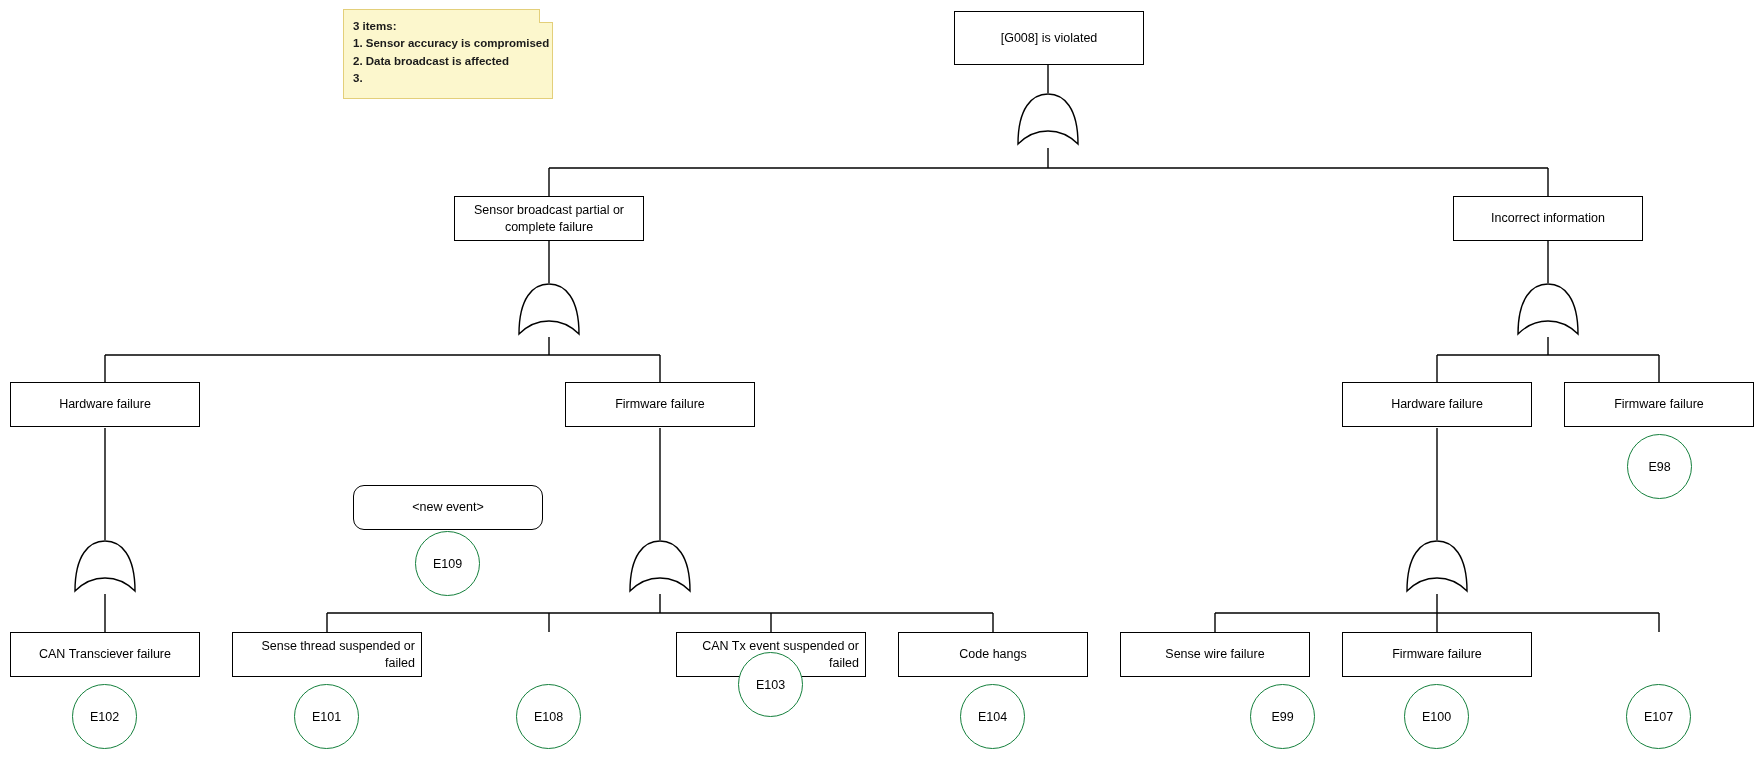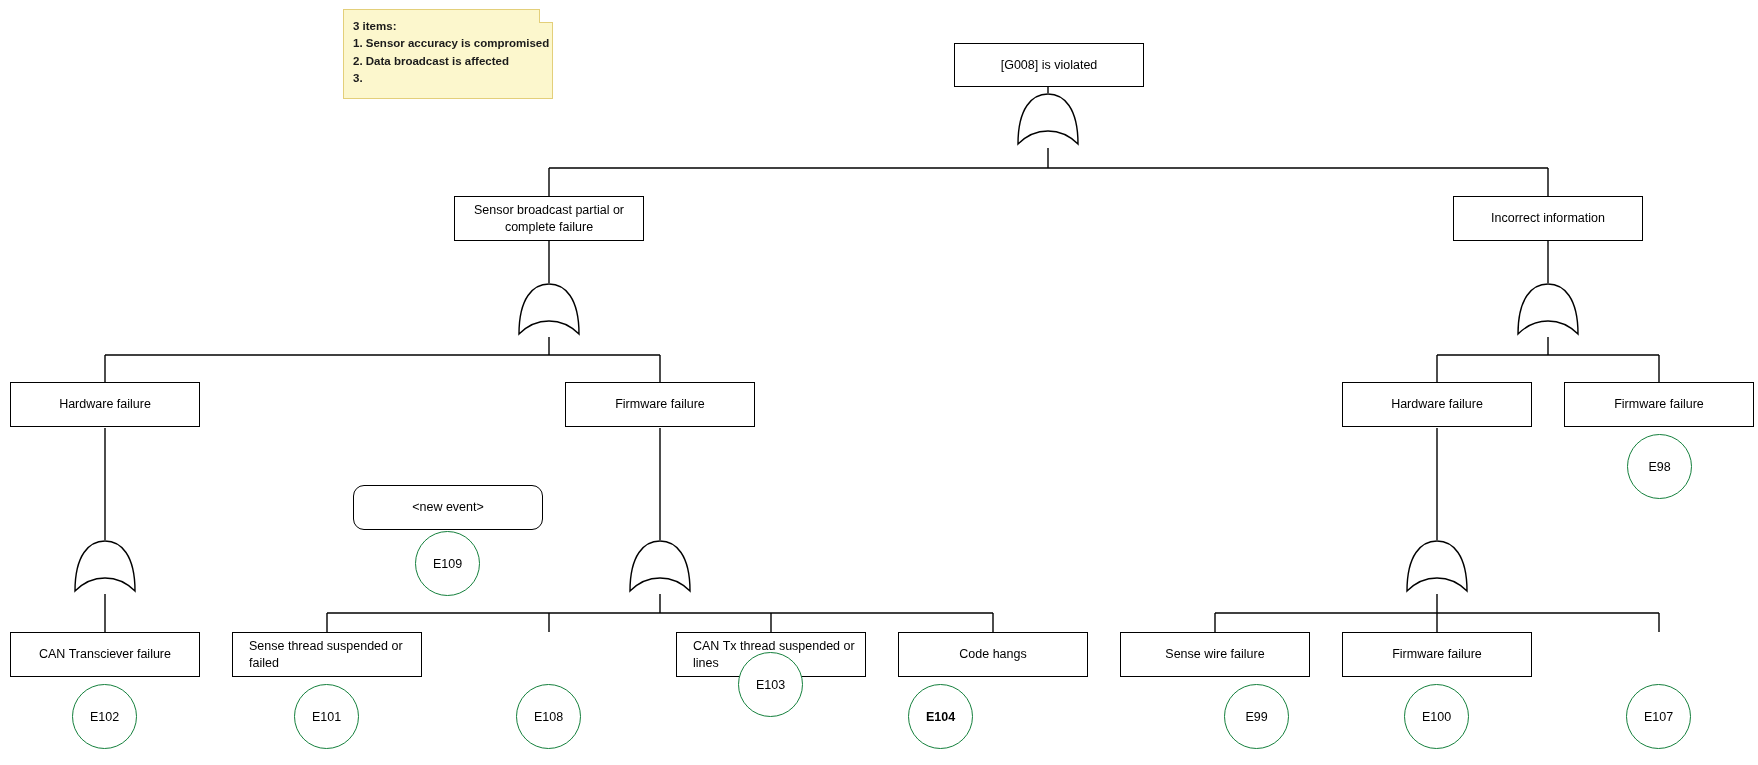--- a/index.html
+++ b/index.html
@@ -36,21 +36,21 @@
     align-items: center;
     justify-content: center;
     font-size: 12.5px;
     color: #000000;
     line-height: 1.32;
     text-align: center;
     padding: 3px 6px;
   }
   .node-box.left-align {
     justify-content: flex-start;
-    text-align: left;
+    text-align: right;
     padding-left: 16px;
   }
   .ev-circle {
     position: absolute;
     box-sizing: border-box;
     border: 1px solid #15803d;
     border-radius: 50%;
     background: #ffffff;
     display: flex;
     align-items: center;
@@ -138,21 +138,21 @@
   </svg>
 
   <div class="sticky" style="left:343px; top:9px; width:210px; height:90px;">
     <div class="fold"></div>
     <div class="sticky-line">3 items:</div>
     <div class="sticky-line">1. Sensor accuracy is compromised</div>
     <div class="sticky-line">2. Data broadcast is affected</div>
     <div class="sticky-line">3.</div>
   </div>
 
-  <div class="node-box" style="left:954px; top:11px; width:190px; height:44px;margin-top:32px;">
+  <div class="node-box" style="left:954px; top:11px; width:190px; height:54px;">
     <span>[G008] is violated</span>
   </div>
 
   <svg class="gate" style="left:1014px; top:92px;" width="68" height="57" viewBox="0 0 68 57">
     <path d="M4,52 C4,16 18,2 34,2 C50,2 64,16 64,52 C54,42 44,39 34,39 C24,39 14,42 4,52 Z" fill="#ffffff" stroke="#000000" stroke-width="1.4"></path>
   </svg>
 
   <div class="node-box" style="left:1453px; top:196px; width:190px; height:45px;">
     <span>Incorrect information</span>
   </div>
@@ -211,21 +211,21 @@
   <div class="node-box" style="left:10px; top:632px; width:190px; height:45px;">
     <span>CAN Transciever failure</span>
   </div>
 
   <div class="node-box left-align" style="left:232px; top:632px; width:190px; height:45px;">
     <span>Sense thread suspended or failed</span>
   </div>
 
 
   <div class="node-box left-align" style="left:676px; top:632px; width:190px; height:45px;">
-    <span>CAN Tx thread suspended or lines</span>
+    <span>CAN Tx event suspended or failed</span>
   </div>
 
   <div class="node-box" style="left:898px; top:632px; width:190px; height:45px;">
     <span>Code hangs</span>
   </div>
 
   <div class="node-box" style="left:1120px; top:632px; width:190px; height:45px;">
     <span>Sense wire failure</span>
   </div>
 
@@ -243,25 +243,25 @@
   </div>
 
   <div class="ev-circle" style="left:516px; top:684px; width:65px; height:65px;">
     <span>E108</span>
   </div>
 
   <div class="ev-circle" style="left:738px; top:652px; width:65px; height:65px;">
     <span>E103</span>
   </div>
 
-  <div class="ev-circle" style="left:908px; top:684px; width:65px; height:65px;font-weight:bold;">
+  <div class="ev-circle" style="left:960px; top:684px; width:65px; height:65px;">
     <span>E104</span>
   </div>
 
-  <div class="ev-circle" style="left:1224px; top:684px; width:65px; height:65px;">
+  <div class="ev-circle" style="left:1250px; top:684px; width:65px; height:65px;">
     <span>E99</span>
   </div>
 
   <div class="ev-circle" style="left:1404px; top:684px; width:65px; height:65px;">
     <span>E100</span>
   </div>
 
   <div class="ev-circle" style="left:1626px; top:684px; width:65px; height:65px;">
     <span>E107</span>
   </div>

